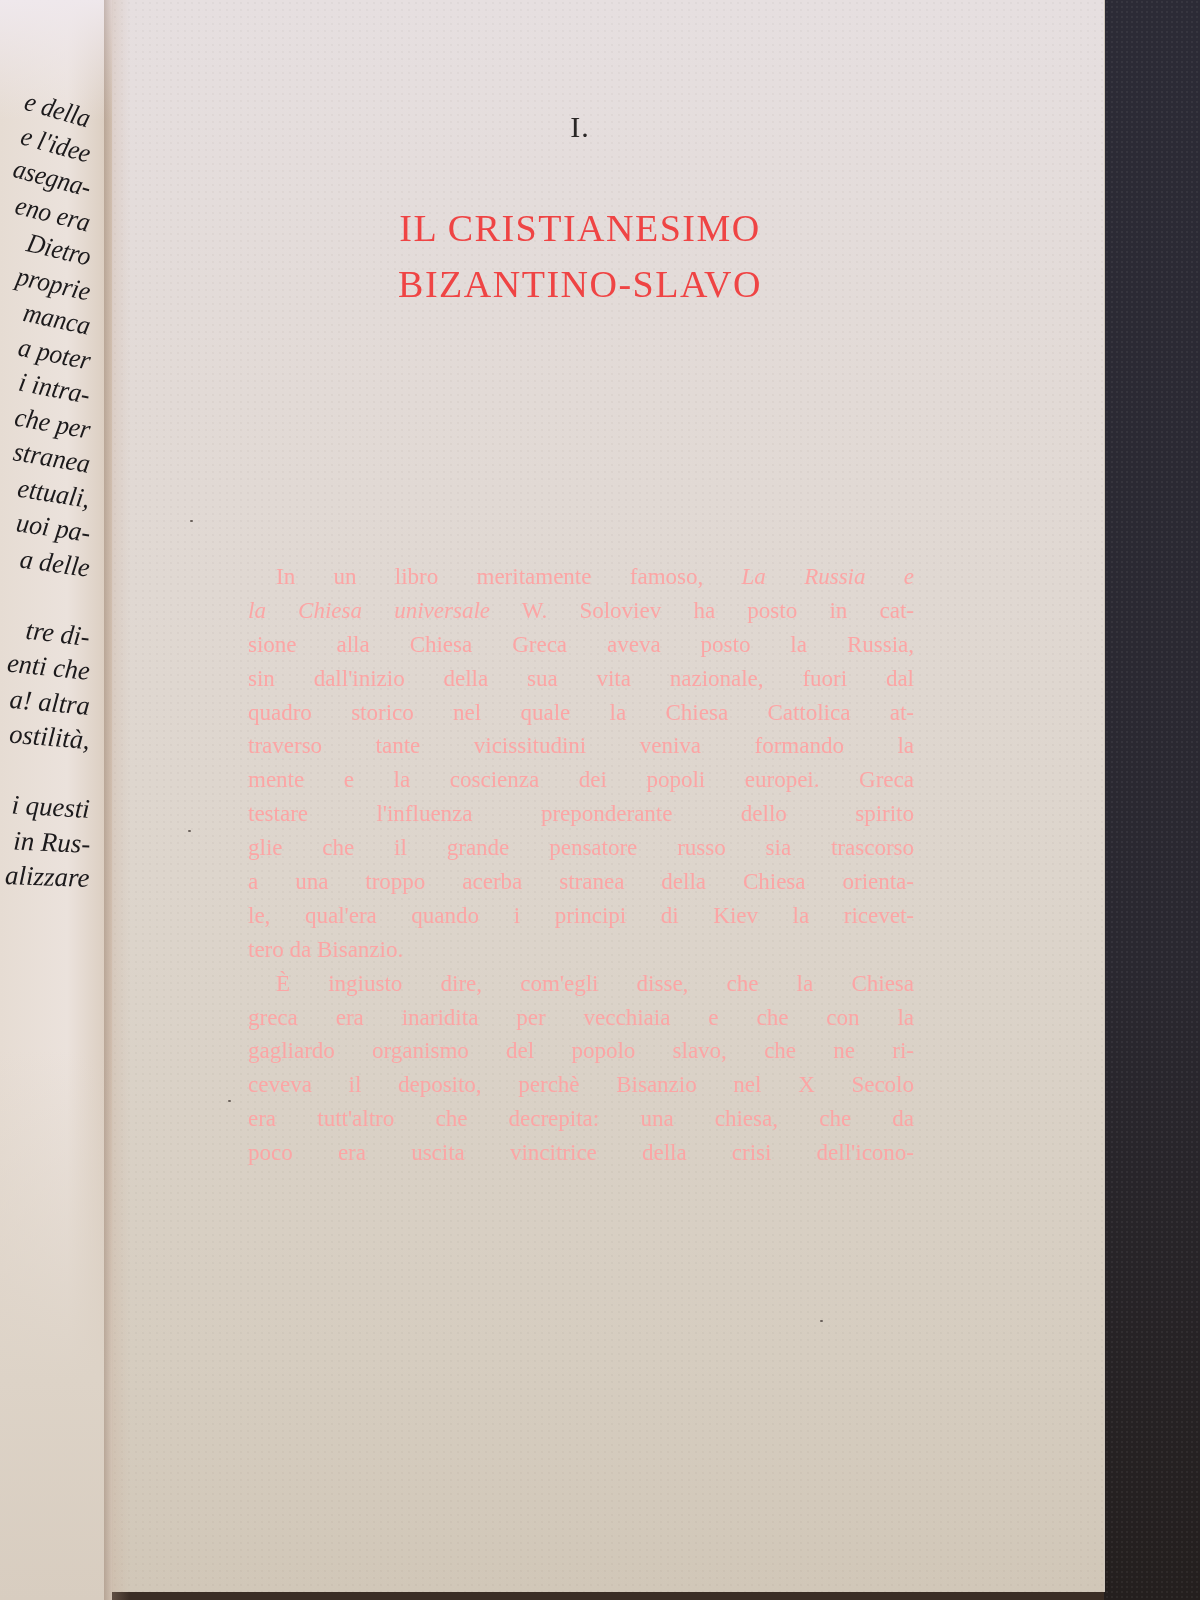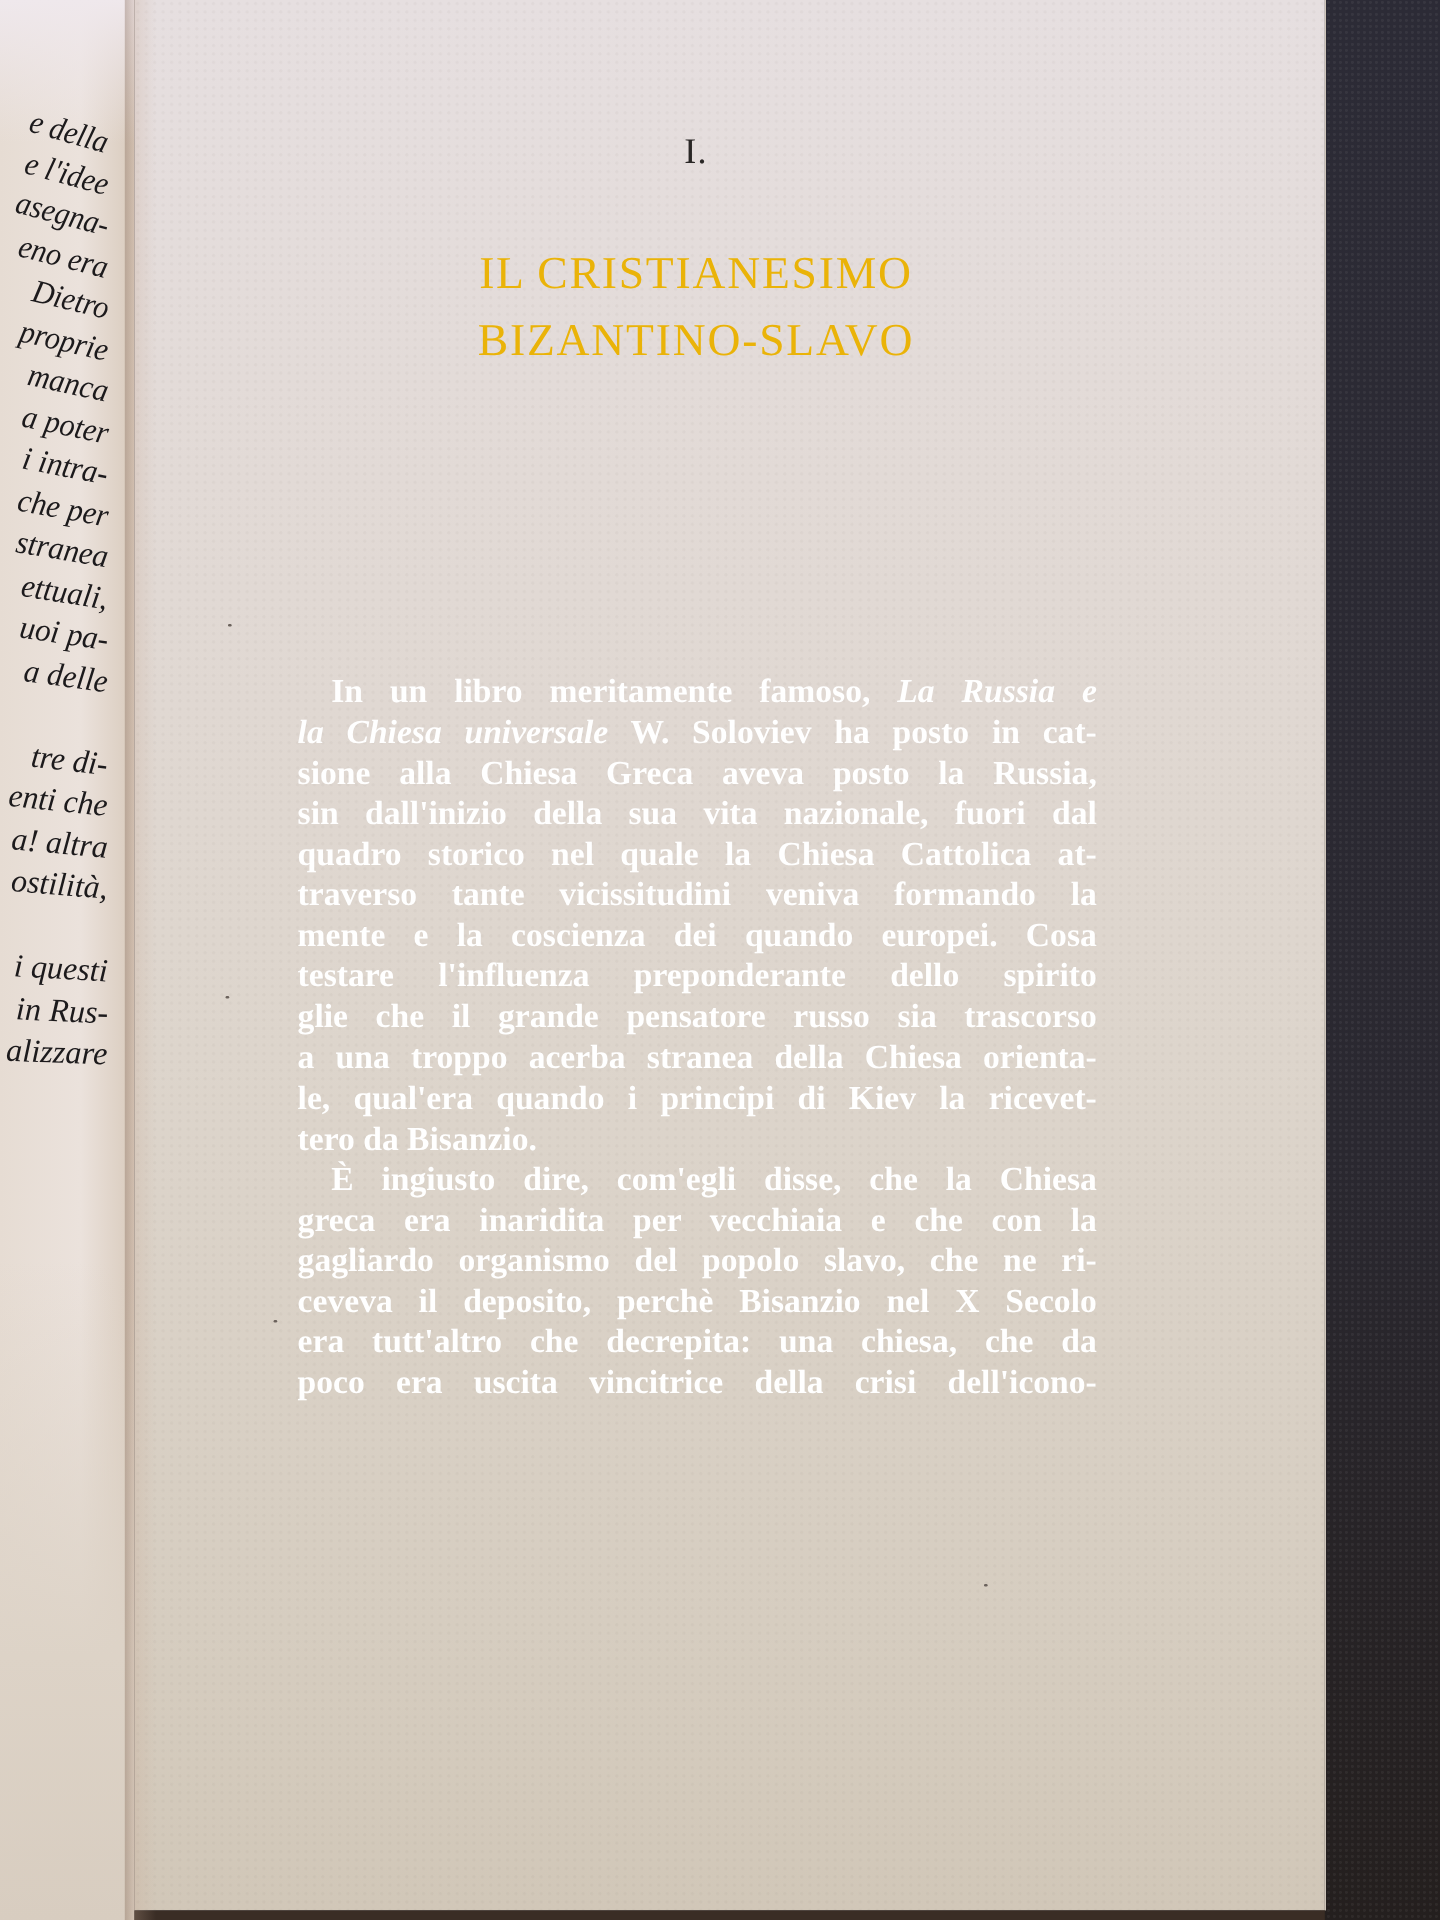--- a/index.html
+++ b/index.html
@@ -92,35 +92,34 @@
       letter-spacing: 1px;
     }
     .chapter-title {
       position: absolute;
       left: 380px;
       width: 400px;
       top: 200px;
       text-align: center;
       font-size: 38px;
       line-height: 56px;
-      color: #eab308;
+      color: #ef4444;
       letter-spacing: 1.5px;
       margin: 0;
       font-weight: normal;
     }
     .chapter-title span { display: block; white-space: nowrap; }
     .body-text {
       position: absolute;
       left: 248px;
       top: 560px;
       width: 666px;
-      font-size: 28px;
+      font-size: 23px;
       line-height: 33.9px;
-      color: #ffffff;
-      font-weight: bold;
+      color: #fca5a5;
     }
     .body-line {
       display: block;
       white-space: nowrap;
       text-align: justify;
       text-align-last: justify;
       height: 33.9px;
     }
     .body-line.last {
       text-align-last: left;
@@ -186,21 +185,21 @@
   <span>BIZANTINO-SLAVO</span>
 </h1>
 
 <div class="body-text" id="body-text">
     <span class="body-line indent"><span>In un libro meritamente famoso, </span><em>La Russia e</em></span>
     <span class="body-line"><em>la Chiesa universale</em><span> W. Soloviev ha posto in cat-</span></span>
     <span class="body-line"><span>sione alla Chiesa Greca aveva posto la Russia,</span></span>
     <span class="body-line"><span>sin dall'inizio della sua vita nazionale, fuori dal</span></span>
     <span class="body-line"><span>quadro storico nel quale la Chiesa Cattolica at-</span></span>
     <span class="body-line"><span>traverso tante vicissitudini veniva formando la</span></span>
-    <span class="body-line"><span>mente e la coscienza dei quando europei. Cosa</span></span>
+    <span class="body-line"><span>mente e la coscienza dei popoli europei. Greca</span></span>
     <span class="body-line"><span>testare l'influenza preponderante dello spirito</span></span>
     <span class="body-line"><span>glie che il grande pensatore russo sia trascorso</span></span>
     <span class="body-line"><span>a una troppo acerba stranea della Chiesa orienta-</span></span>
     <span class="body-line"><span>le, qual'era quando i principi di Kiev la ricevet-</span></span>
     <span class="body-line last"><span>tero da Bisanzio.</span></span>
     <span class="body-line indent"><span>È ingiusto dire, com'egli disse, che la Chiesa</span></span>
     <span class="body-line"><span>greca era inaridita per vecchiaia e che con la</span></span>
     <span class="body-line"><span>gagliardo organismo del popolo slavo, che ne ri-</span></span>
     <span class="body-line"><span>ceveva il deposito, perchè Bisanzio nel X Secolo</span></span>
     <span class="body-line"><span>era tutt'altro che decrepita: una chiesa, che da</span></span>

